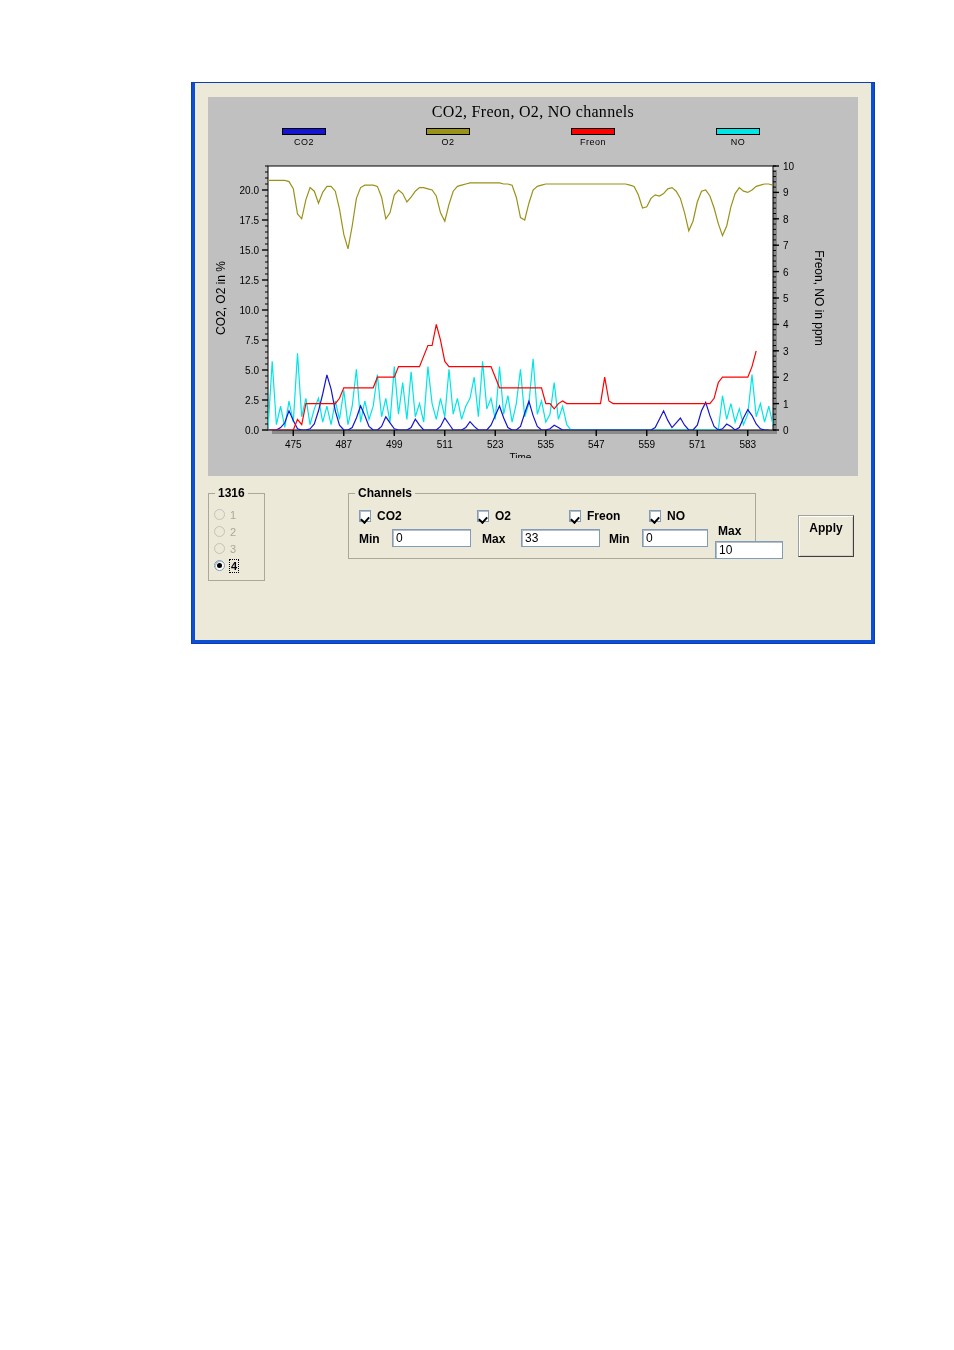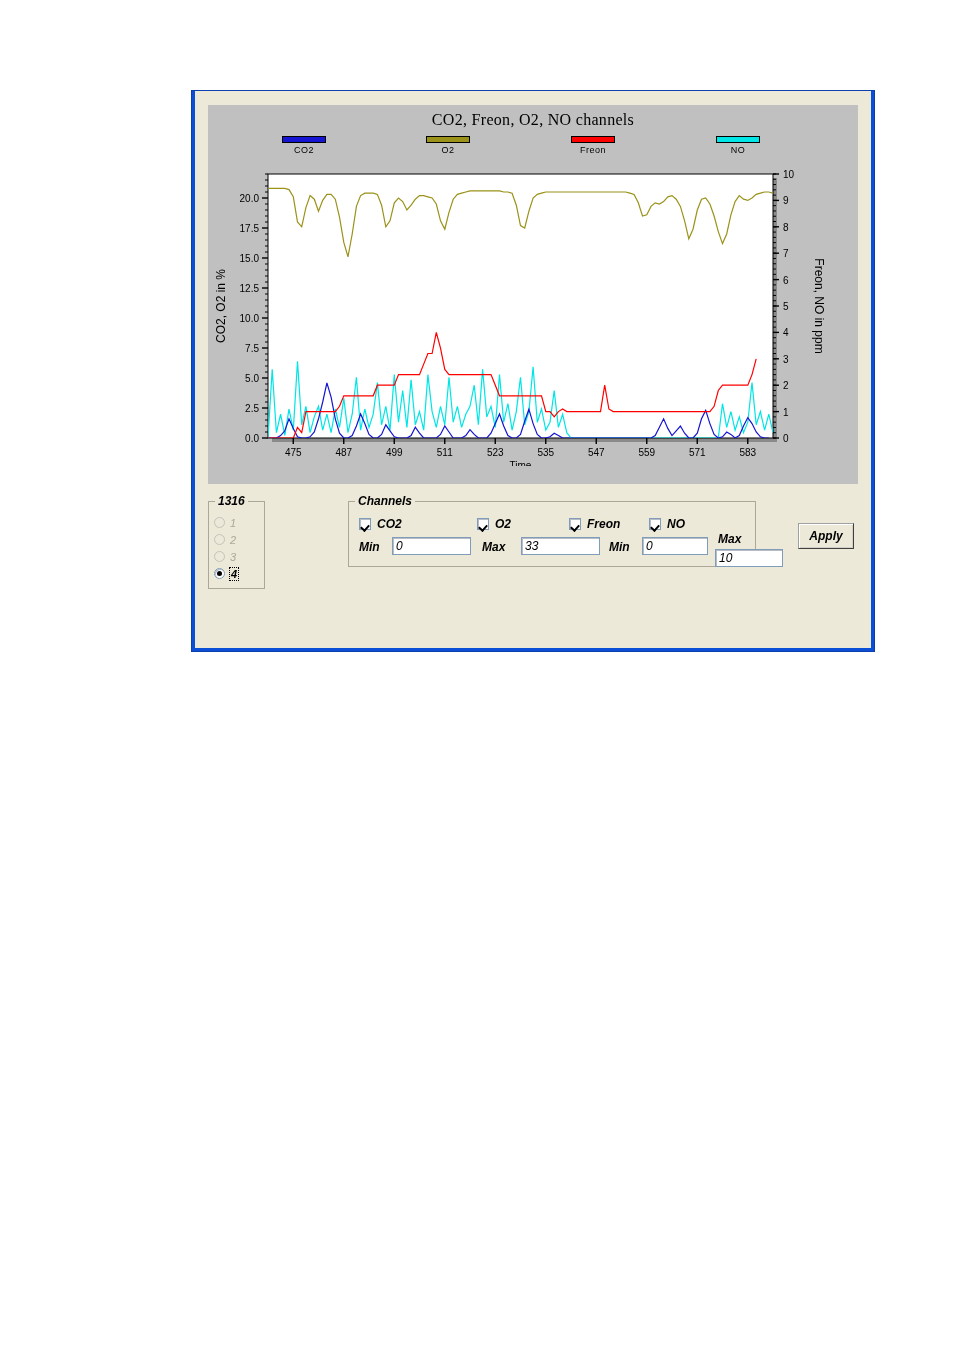--- a/index.html
+++ b/index.html
@@ -3,21 +3,21 @@
 <meta charset="utf-8">
 <style>
   html,body{margin:0;padding:0;}
   body{
     width:954px;height:1350px;background:#ffffff;
     font-family:"Liberation Sans", sans-serif;
     -webkit-font-smoothing:none;
   }
   
   #app-window{
-    position:absolute;left:192px;top:91px;width:682px;height:560px;
+    position:absolute;left:192px;top:83px;width:682px;height:560px;
     background:#ece9d8;
     border:3px solid #0a4fd6;
     border-top:none;
     box-sizing:border-box;
     box-shadow:0 0 0 1px #0b3fae;
   }
   #title-bar{
     position:absolute;left:192px;top:91px;width:682px;height:27px;
     box-sizing:border-box;
     background:linear-gradient(to bottom,#1d6ff5 0%,#0a50e0 8%,#1361e8 40%,#0c55dd 70%,#1f6df0 92%,#3a86f7 100%);
@@ -50,21 +50,21 @@
   #graph-title{
     text-align:center;font-family:"Liberation Serif", serif;font-size:16px;color:#000;
     padding-top:6px;letter-spacing:.3px;
   }
   #legend{position:relative;height:28px;margin-top:7px;}
   .legend-item{position:absolute;text-align:center;width:80px;}
   .legend-swatch{width:42px;height:5px;margin:0 auto 2px auto;border:1px solid #000;box-sizing:content-box;}
   .legend-label{font-size:9px;font-family:"Liberation Sans", sans-serif;color:#000;letter-spacing:.5px;}
   #plot-wrap{position:relative;margin-top:2px;}
   
-  #controls{position:absolute;left:13px;top:402px;width:650px;height:100px;font-style:italic;}
+  #controls{position:absolute;left:13px;top:402px;width:650px;height:100px;}
   .groupbox{position:absolute;border:1px solid #aca899;box-sizing:border-box;}
   .group-title{position:absolute;top:-8px;left:6px;background:#ece9d8;padding:0 3px;font-size:12px;font-weight:bold;color:#000;}
   #chan-count-group{left:0;top:8px;width:57px;height:88px;}
   .radio-row{display:flex;align-items:center;height:17px;margin-left:5px;}
   .radio{width:11px;height:11px;border-radius:50%;background:#fff;
     border:1px solid #7f9db9;box-sizing:border-box;position:relative;flex:none;
     box-shadow:inset 1px 1px 0 #b8bcc4;}
   .radio.disabled{background:#ece9d8;border-color:#c3c3bb;box-shadow:none;}
   .radio.checked::after{content:"";position:absolute;left:2px;top:2px;width:5px;height:5px;border-radius:50%;background:#000;}
   .radio-label{font-size:11px;margin-left:5px;color:#000;font-family:"Liberation Sans", sans-serif;}
@@ -90,21 +90,21 @@
   }
   .chk-label{font-size:12px;font-weight:bold;margin-left:6px;vertical-align:middle;color:#000;}
   .fld-label{font-size:12px;font-weight:bold;color:#000;}
   .txtfield{
     background:#ffffff;border:1px solid #7f9db9;box-sizing:border-box;height:18px;
     font-size:12px;color:#000;padding:1px 3px;line-height:15px;
     box-shadow:inset 1px 1px 0 #b8bcc4;
     font-family:"Liberation Sans", sans-serif;
   }
   #apply-button{
-    position:absolute;left:590px;top:30px;width:56px;height:26px;line-height:24px;
+    position:absolute;left:590px;top:30px;width:56px;height:42px;line-height:24px;
   }
   .abs{position:absolute;}
 </style>
 </head>
 <body>
 
 <div id="title-bar">
   <span id="win-icon">
     <svg width="17" height="17" viewBox="0 0 17 17">
       <rect x="7" y="1" width="3" height="15" fill="#ffd24a"></rect>

